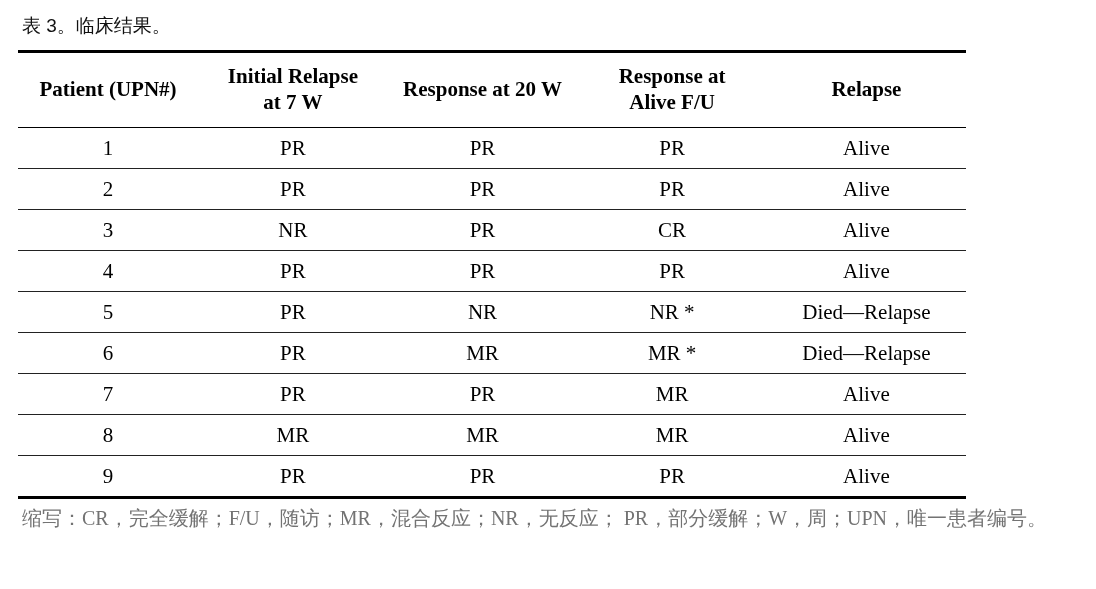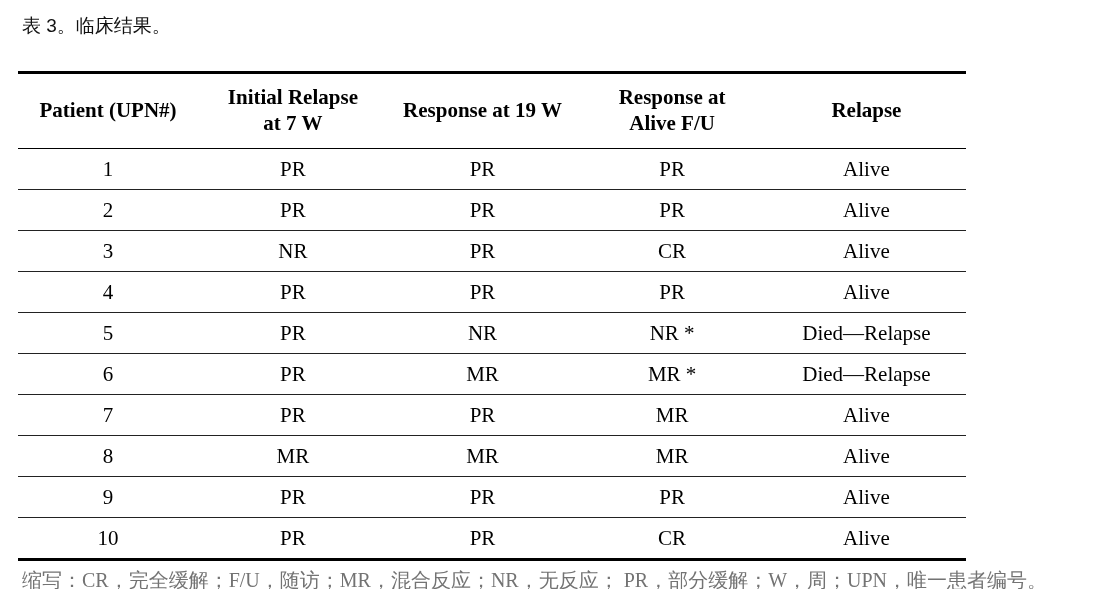--- a/index.html
+++ b/index.html
@@ -27,21 +27,20 @@
     font-size: 19px;
     line-height: 24px;
     padding: 14px 4px 12px 4px;
     color: #111111;
     white-space: nowrap;
   }
   table.clinical {
     width: 100%;
     border-collapse: collapse;
     table-layout: fixed;
-    margin-top: 21px;
   }
   table.clinical thead th {
     font-family: "Liberation Serif", serif;
     font-weight: bold;
     font-size: 21px;
     line-height: 26px;
     padding: 10px 4px 12px 4px;
     text-align: center;
     vertical-align: middle;
   }
@@ -94,21 +93,21 @@
     <thead>
       <tr>
         <th>
           <span class="hdr-line">Patient (UPN#)</span>
         </th>
         <th>
           <span class="hdr-line">Initial Relapse</span>
           <span class="hdr-line">at 7 W</span>
         </th>
         <th>
-          <span class="hdr-line">Response at 19 W</span>
+          <span class="hdr-line">Response at 20 W</span>
         </th>
         <th>
           <span class="hdr-line">Response at</span>
           <span class="hdr-line">Alive F/U</span>
         </th>
         <th>
           <span class="hdr-line">Relapse</span>
         </th>
       </tr>
     </thead>
@@ -169,25 +168,18 @@
         <td>MR</td>
         <td>Alive</td>
       </tr>
       <tr>
         <td>9</td>
         <td>PR</td>
         <td>PR</td>
         <td>PR</td>
         <td>Alive</td>
       </tr>
-      <tr>
-        <td>10</td>
-        <td>PR</td>
-        <td>PR</td>
-        <td>CR</td>
-        <td>Alive</td>
-      </tr>
     </tbody>
   </table>
 
   <div class="footnote">缩写：CR，完全缓解；F/U，随访；MR，混合反应；NR，无反应； PR，部分缓解；W，周；UPN，唯一患者编号。</div>
 
 </div>
 
 </body></html>

